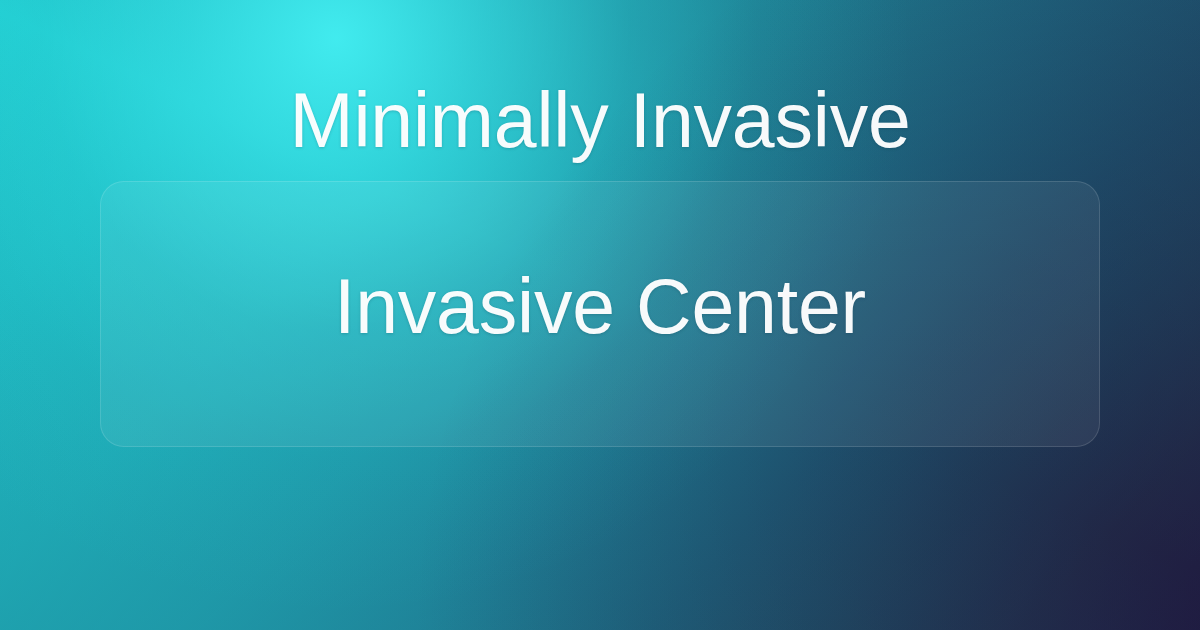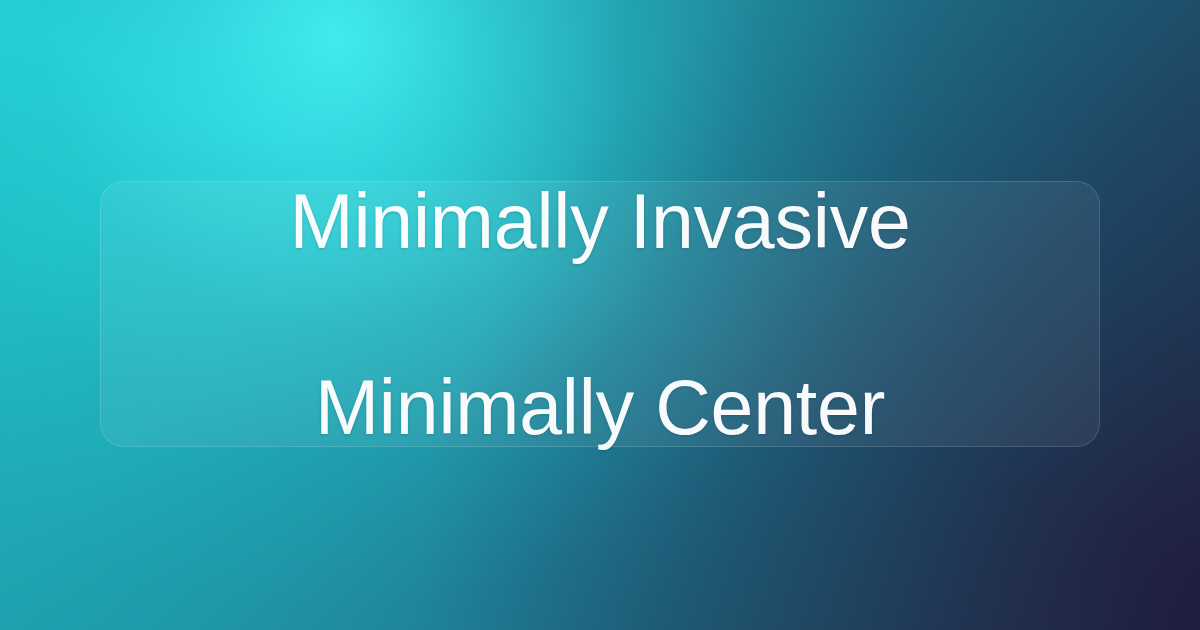--- a/index.html
+++ b/index.html
@@ -87,21 +87,21 @@
     position: absolute;
     left: 100px;
     top: 181px;
     width: 1000px;
     height: 266px;
     box-sizing: border-box;
     border-radius: 24px;
     background: rgba(255, 255, 255, 0.062);
     border: 1px solid rgba(255, 255, 255, 0.135);
     display: flex;
-    align-items: center;
+    align-items: flex-end;
     justify-content: center;
   }
 
   .card-inner {
     width: 100%;
     text-align: center;
     padding: 0 28px;
     box-sizing: border-box;
   }
 
@@ -128,18 +128,18 @@
 
   <div class="bg-base"></div>
   <div class="bg-cross"></div>
   <div class="bg-glow"></div>
   <div class="bg-vignette"></div>
 
   <div class="card">
     <div class="card-inner">
       <h1 class="title">
         <span class="title-line">Minimally Invasive</span>
-        <span class="title-line">Minimally Center</span>
+        <span class="title-line">Invasive Center</span>
       </h1>
     </div>
   </div>
 
 </div>
 
 </body></html>

